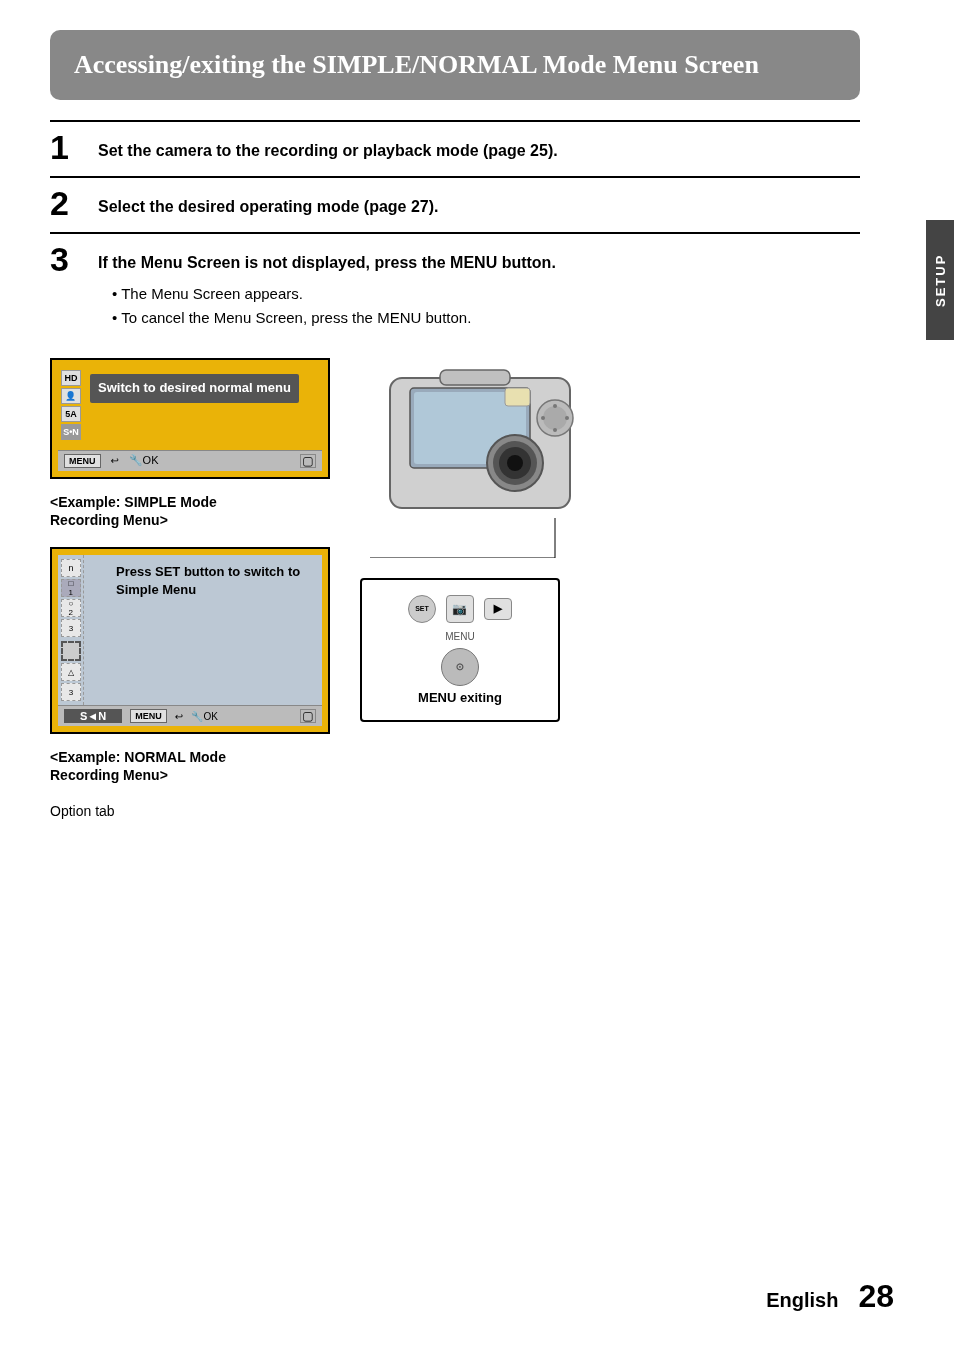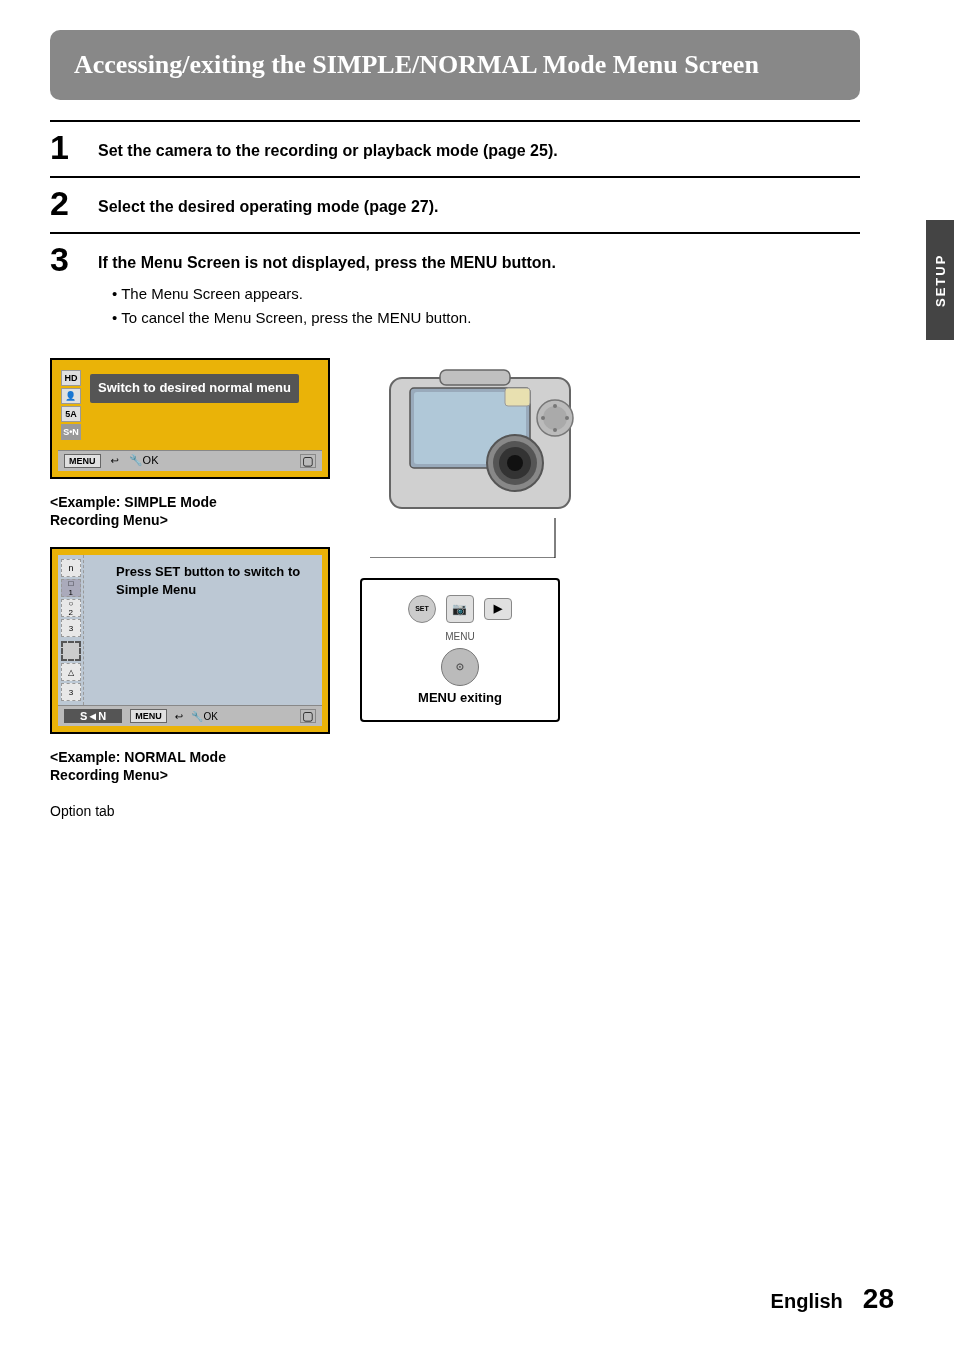--- a/index.html
+++ b/index.html
@@ -321,21 +321,21 @@
       right: 60px;
       display: flex;
       align-items: baseline;
       gap: 20px;
     }
     .page-footer-lang {
       font-size: 20px;
       font-weight: bold;
     }
     .page-footer-num {
-      font-size: 28px;
+      font-size: 32px;
       font-weight: bold;
     }
   </style>
 </head>
 <body>
 
 <div class="setup-tab">
   <span>SETUP</span>
 </div>
 

